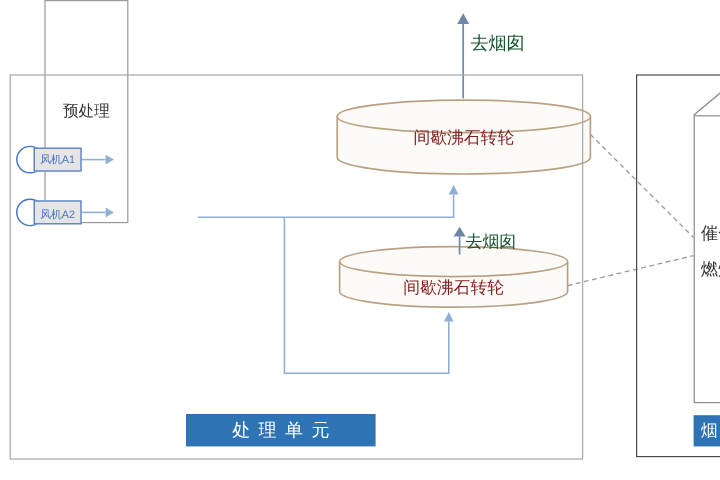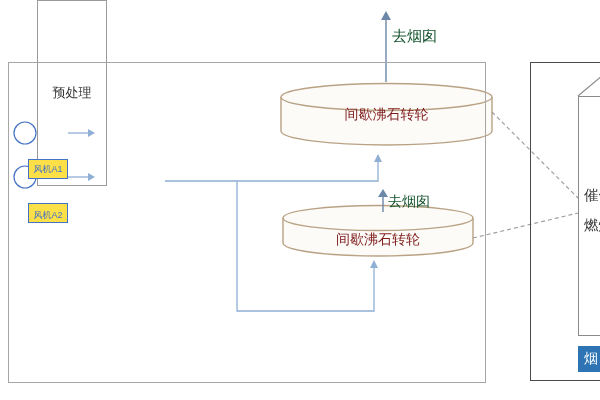--- a/index.html
+++ b/index.html
@@ -16,23 +16,23 @@
   .main-box { left: 8px; top: 62px; width: 478px; height: 321px; }
   .right-outer-box { left: 530px; top: 62px; width: 86px; height: 319px; border: 1.5px solid #4a4a4a; }
   .right-inner-box { left: 578px; top: 96px; width: 40px; height: 240px; border: 1px solid #8a8a8a; }
   .pretreat-box {
     left: 95px; top: 125px; width: 70px; height: 186px;
     border: 1px solid #9a9a9a; background: #ffffff;
     display: flex; align-items: center; justify-content: center;
     font-size: 13px; color: #333; z-index: 2; margin-left: 37px;
   }
   .fan-rect {
-    position: absolute; border: 1px solid #4472C4; background: #fde047;
+    position: absolute; border: 1px solid #4472C4; background: #e5e5e5;
     width: 40px; height: 20px; display: flex; align-items: center; justify-content: center;
-    font-size: 9px; color: #4472C4; z-index: 3; margin-top: 36px;
+    font-size: 9px; color: #4472C4; z-index: 3;
   }
   .fan1-rect { left: 28px; top: 123px; }
   .fan2-rect { left: 28px; top: 167px; align-items: flex-end; }
   .label { position: absolute; color: #14532d; z-index: 3; }
   .chimney-top-label { left: 392px; top: 27px; font-size: 15px; }
   .chimney-mid-label { left: 388px; top: 193px; font-size: 14px; }
   .drum-label { text-align: center; color: #7f1d1d; font-size: 14px; }
   .drum1-label { left: 281px; top: 106px; width: 211px; }
   .drum2-label { left: 283px; top: 231px; width: 190px; }
   .catalytic-label {
@@ -119,15 +119,16 @@
   </div>
 
   <div class="label drum-label drum1-label">间歇沸石转轮</div>
   <div class="label drum-label drum2-label">间歇沸石转轮</div>
 
   <div class="label chimney-top-label">去烟囱</div>
   <div class="label chimney-mid-label">去烟囱</div>
 
   <div class="label catalytic-label">催化燃烧</div>
 
+  <div class="blue-tag processing-unit-tag">处理单元</div>
   <div class="blue-tag right-bottom-tag">烟</div>
 
 </div>
 
 </body></html>

